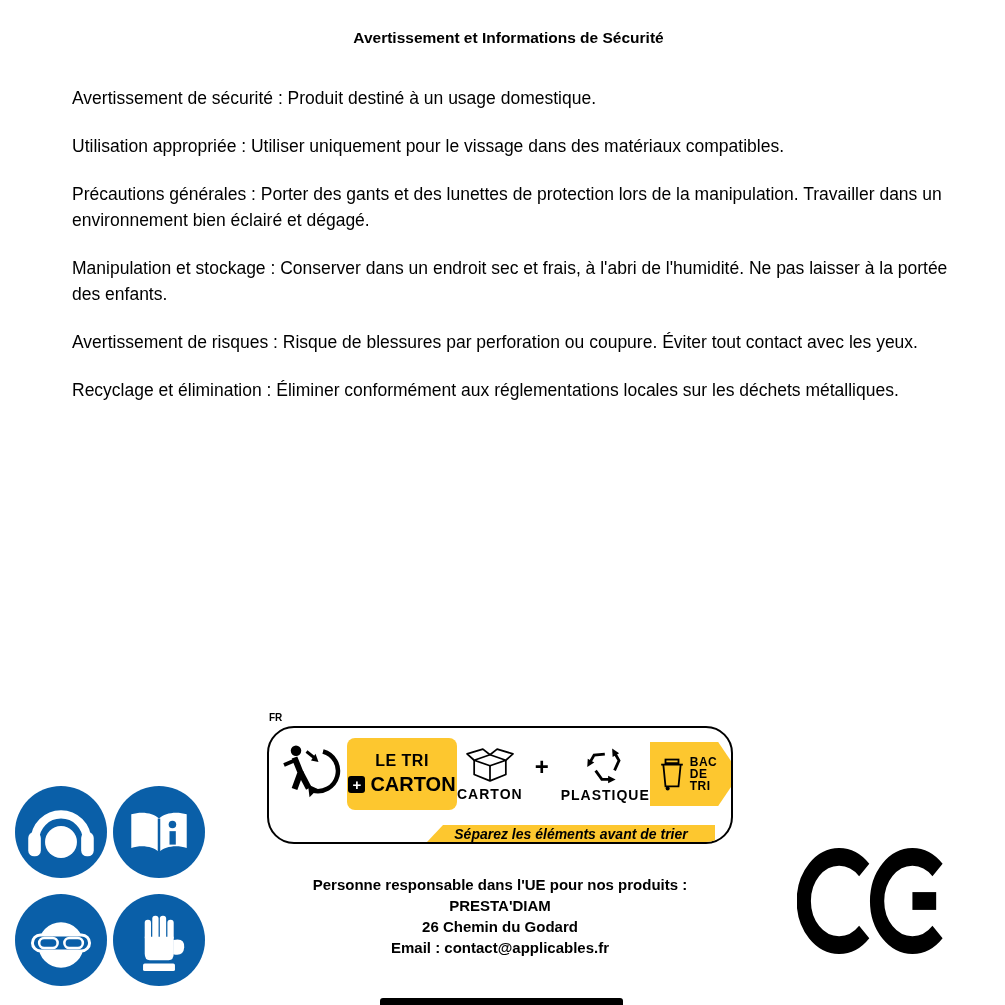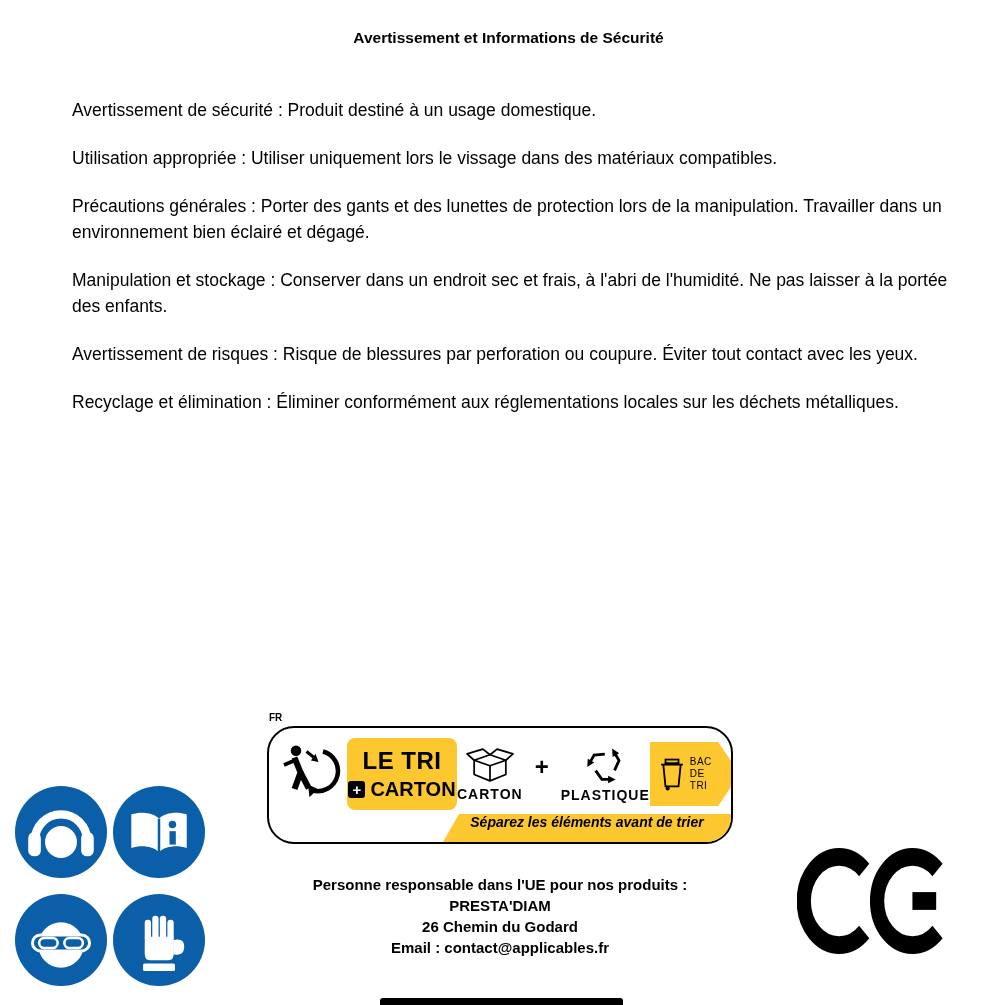--- a/index.html
+++ b/index.html
@@ -8,21 +8,21 @@
   body {
     width:1005px; height:1005px; position:relative; overflow:hidden;
     background:#fff; color:#000;
     font-family:"Liberation Sans", sans-serif;
   }
   .doc-title {
     position:absolute; top:29px; left:0; width:100%;
     text-align:center; font-size:15.5px; font-weight:bold;padding-left:12px;
   }
   .doc-body { position:absolute; left:72px; top:85px; width:895px; }
-  .doc-body p { margin:12px 0 22px 0; font-size:17.5px; line-height:26px; }
+  .doc-body p { margin:0 0 22px 0; font-size:17.5px; line-height:26px; }
 
   
   .safety-icons {
     position:absolute; left:15px; top:786px;
     display:grid; grid-template-columns:92px 92px; gap:16px 6px;
   }
   .m-icon {
     width:92px; height:92px; border-radius:50%;
     background:var(--safety-blue);
     display:flex; align-items:center; justify-content:center;
@@ -36,44 +36,44 @@
     height:118px; border:2px solid #000; border-radius:27px;
     background:#fff; position:relative; overflow:hidden;
   }
   .tri-top { display:flex; align-items:center; height:88px; padding:4px 4px 0 12px; }
   .triman-svg { width:60px; height:76px; flex:0 0 auto; }
   .yellow-block {
     background:var(--tri-yellow); border-radius:8px;
     width:110px; height:72px; margin-left:6px; flex:0 0 auto;
     display:flex; flex-direction:column; align-items:center; justify-content:center; gap:3px;
   }
-  .yellow-block .l1 { font-weight:bold; font-size:24px; letter-spacing:0.5px; }
+  .yellow-block .l1 { font-weight:bold; font-size:16px; letter-spacing:0.5px; }
   .yellow-block .l2 { display:flex; align-items:center; gap:5px; font-weight:bold; font-size:20px; }
   .plus-sq {
     width:17px; height:17px; background:#000; color:#fff; border-radius:3px;
     display:flex; align-items:center; justify-content:center;
     font-size:15px; font-weight:bold; line-height:1;
   }
   .materials { flex:1 1 auto; display:flex; align-items:center; justify-content:center; gap:12px; }
   .mat { display:flex; flex-direction:column; align-items:center; gap:2px; }
   .mat-label { font-size:14px; font-weight:bold; letter-spacing:1px; }
   .plus-big { font-size:24px; font-weight:bold; margin-top:-14px; }
   .bac-flag {
     width:90px; height:64px; flex:0 0 auto; background:var(--tri-yellow);
     clip-path:polygon(0 0, 76% 0, 100% 50%, 76% 100%, 0 100%);
     display:flex; align-items:center; gap:5px; padding-left:9px;
   }
   .bin-svg { width:26px; height:40px; }
-  .bac-text { font-weight:normal; font-size:10px; line-height:12px; letter-spacing:0.5px; }
+  .bac-text { font-weight:bold; font-size:12px; line-height:12px; letter-spacing:0.5px; }
   .bac-text span { display:block; }
   .tri-bottom {
-    position:absolute; right:0; bottom:0; height:28px; width:288px;
+    position:absolute; right:16px; bottom:0; height:17px; width:288px;
     background:var(--tri-yellow);
     clip-path:polygon(16px 0, 100% 0, 100% 100%, 0 100%);
-    display:flex; align-items:flex-start; justify-content:center;
+    display:flex; align-items:flex-end; justify-content:center;
   }
   .tagline { font-style:italic; font-weight:bold; font-size:14px; }
 
   
   .responsible {
     position:absolute; left:250px; top:874px; width:500px;
     text-align:center; font-weight:bold; font-size:15px; line-height:21px;
   }
   .responsible div { white-space:nowrap; }
 
@@ -85,21 +85,21 @@
     background:#000; border-radius:3px 3px 0 0;
   }
 </style>
 </head>
 <body>
 
 <div class="doc-title">Avertissement et Informations de Sécurité</div>
 
 <div class="doc-body">
   <p>Avertissement de sécurité : Produit destiné à un usage domestique.</p>
-  <p>Utilisation appropriée : Utiliser uniquement lors le vissage dans des matériaux compatibles.</p>
+  <p>Utilisation appropriée : Utiliser uniquement pour le vissage dans des matériaux compatibles.</p>
   <p>Précautions générales : Porter des gants et des lunettes de protection lors de la manipulation. Travailler dans un environnement bien éclairé et dégagé.</p>
   <p>Manipulation et stockage : Conserver dans un endroit sec et frais, à l'abri de l'humidité. Ne pas laisser à la portée des enfants.</p>
   <p>Avertissement de risques : Risque de blessures par perforation ou coupure. Éviter tout contact avec les yeux.</p>
   <p>Recyclage et élimination : Éliminer conformément aux réglementations locales sur les déchets métalliques.</p>
 </div>
 
 <div class="safety-icons">
   <div class="m-icon">
     <svg viewBox="0 0 100 100">
       <path d="M19 60 a31 31 0 0 1 62 0" fill="none" stroke="#fff" stroke-width="10"></path>

